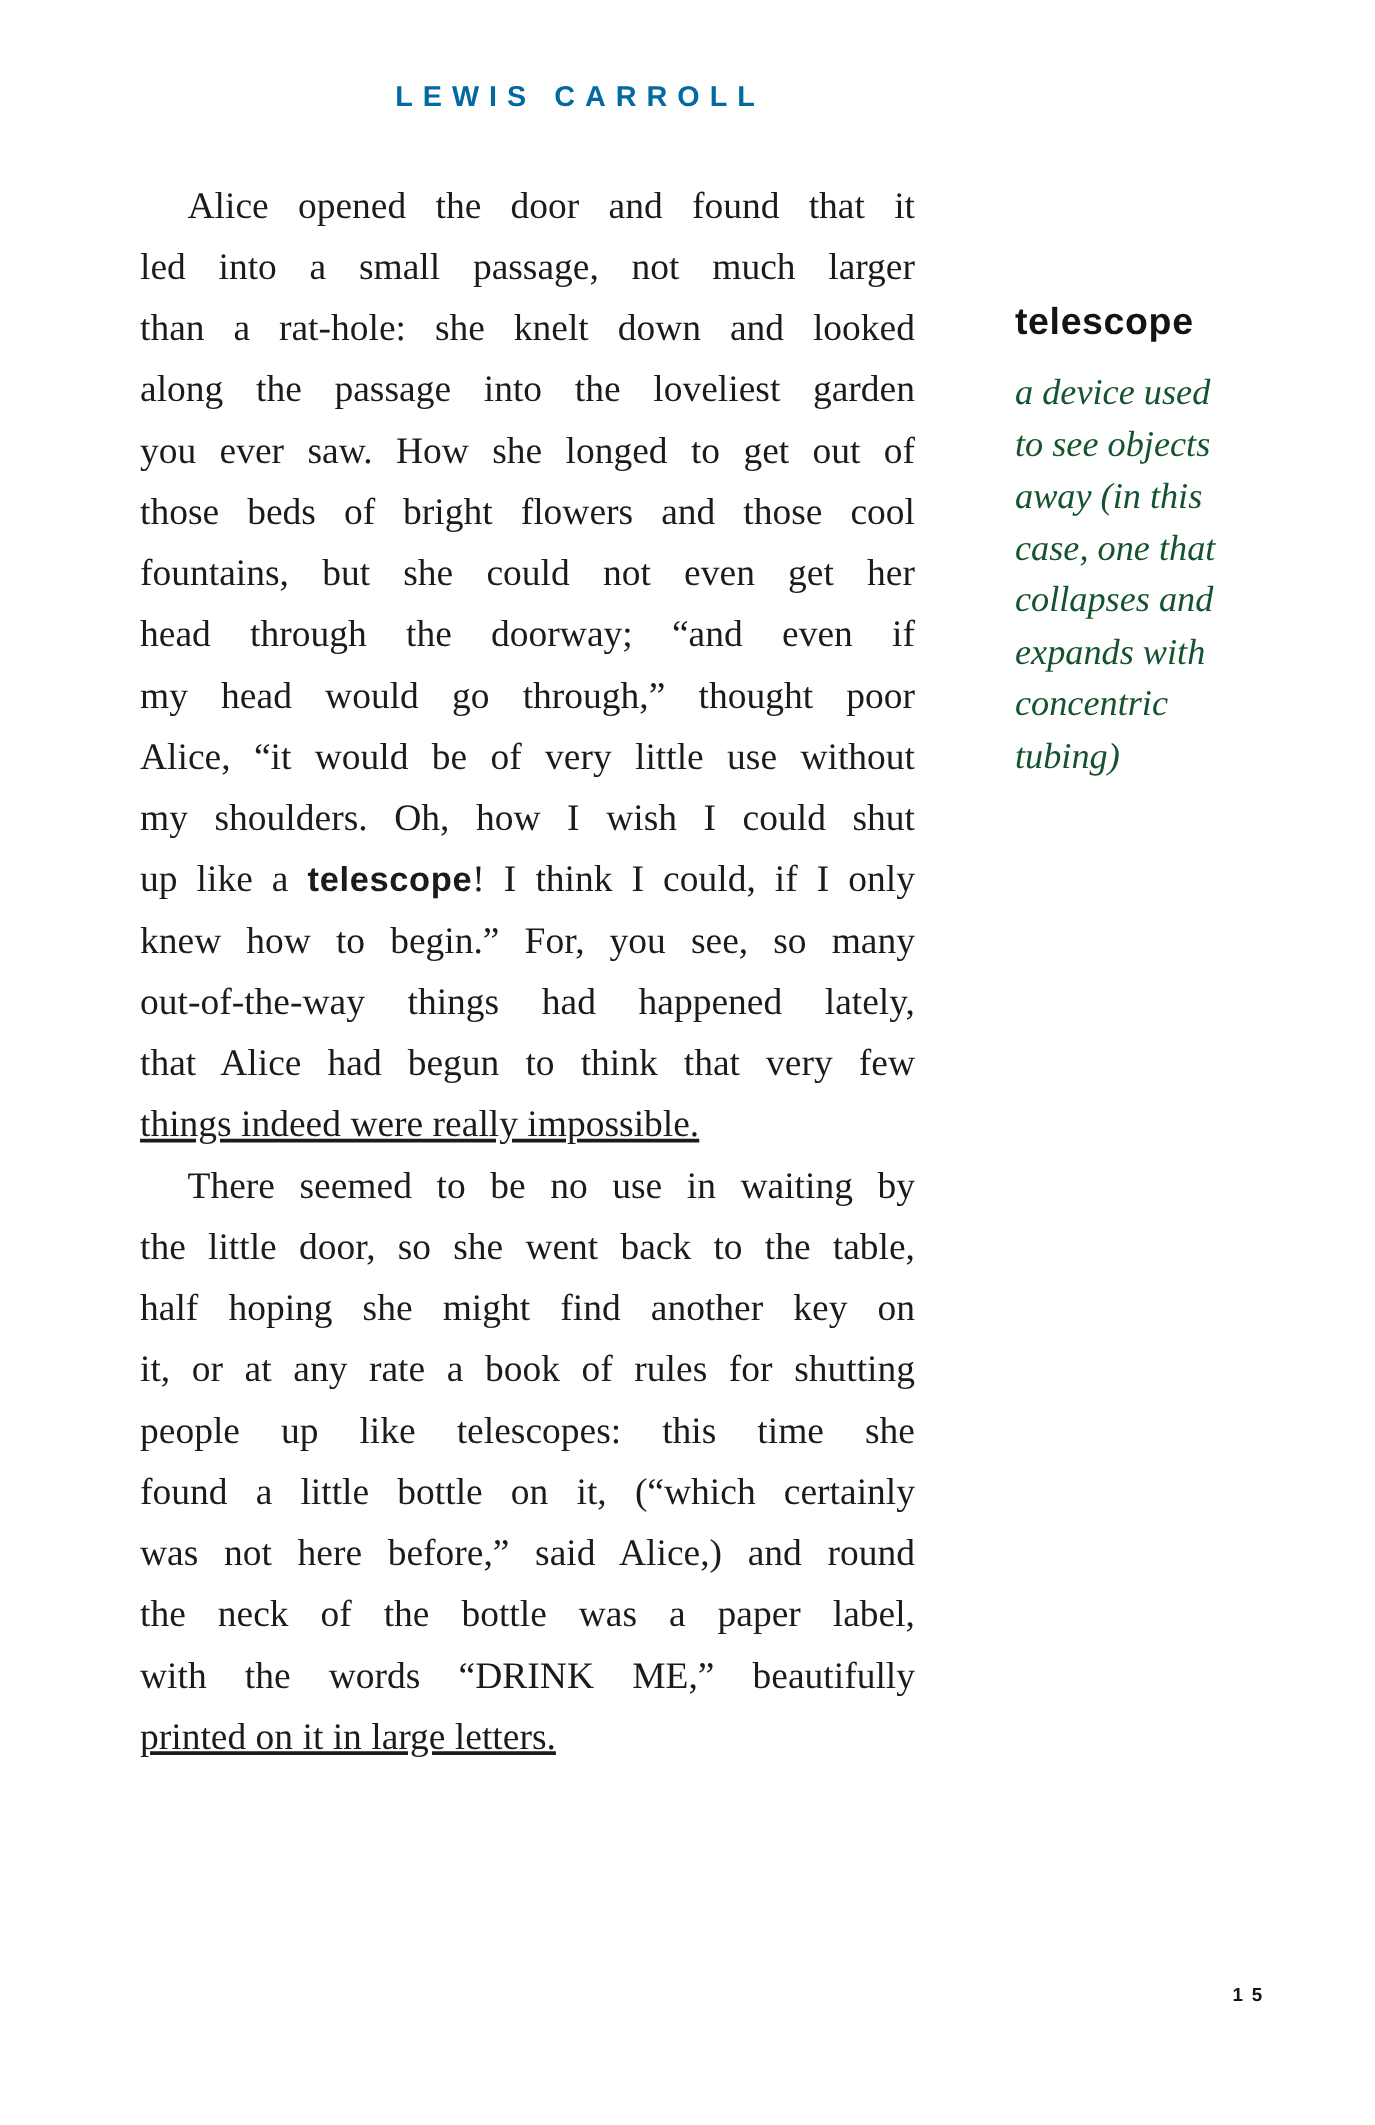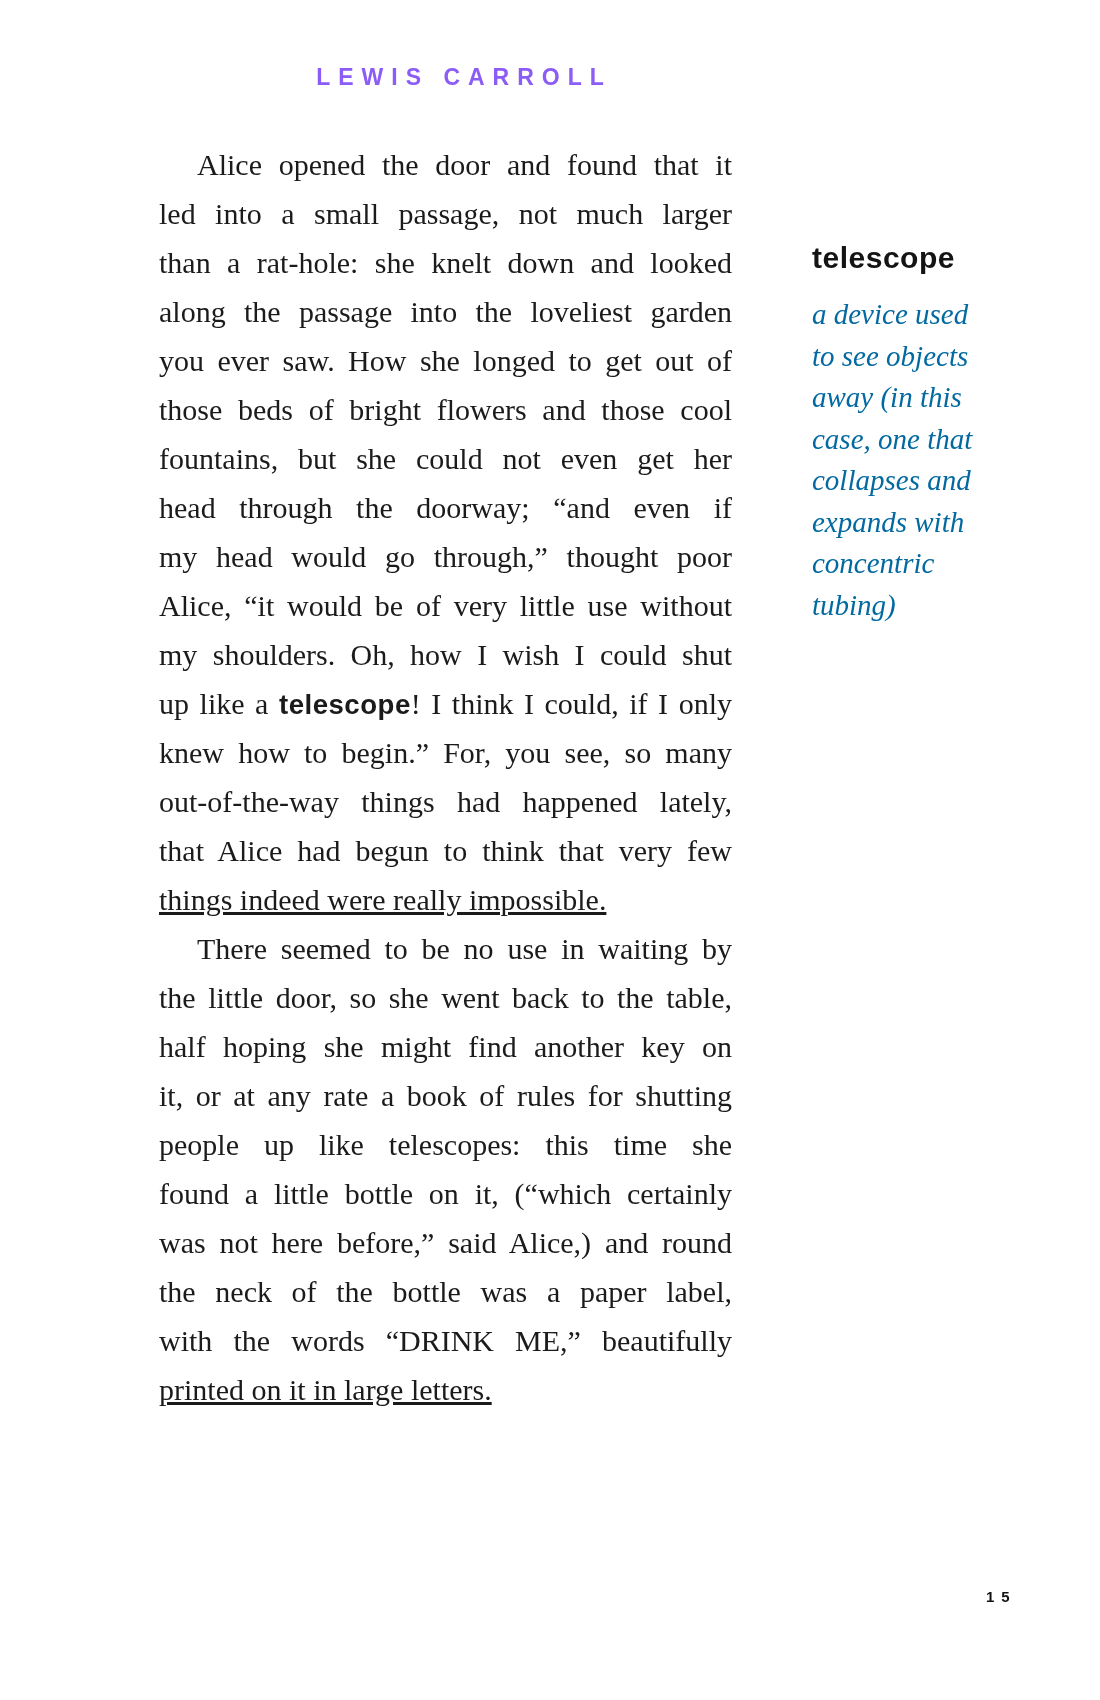--- a/index.html
+++ b/index.html
@@ -21,39 +21,38 @@
   }
   
   .running-header{
     position:absolute;
     top:64px;left:0;width:928px;
     text-align:center;
     font-family:"Liberation Sans", sans-serif;
     font-weight:600;
     font-size:23px;
     letter-spacing:8px;
-    color:#8b5cf6;
+    color:#0369a1;
   }
   
   .body-text{
     position:absolute;
     left:112px;top:140px;
     width:620px;
     font-size:30px;
     line-height:49px;
     color:#1b1b1b;
   }
   .body-text .line{
     text-align:justify;
     text-align-last:justify;
     -moz-text-align-last:justify;
     height:49px;
     overflow:visible;
     white-space:normal;
-    margin-left:47px;
   }
   .body-text .line.indent{
     text-indent:38px;
   }
   .body-text .line.last{
     text-align-last:left;
     text-decoration:underline;
     -moz-text-align-last:left;
   }
   .kw{
@@ -74,21 +73,21 @@
     font-size:30px;
     line-height:42px;
     letter-spacing:0.5px;
     color:#141414;
     margin-bottom:15px;
   }
   .sidebar-definition{
     font-style:italic;
     font-size:29px;
     line-height:41.5px;
-    color:#0369a1;
+    color:#14532d;
   }
   
   .page-number{
     position:absolute;
     left:986px;top:1588px;
     font-family:"Liberation Sans","DejaVu Sans",sans-serif;
     font-weight:bold;
     font-size:15px;
     letter-spacing:7px;
     color:#141414;

